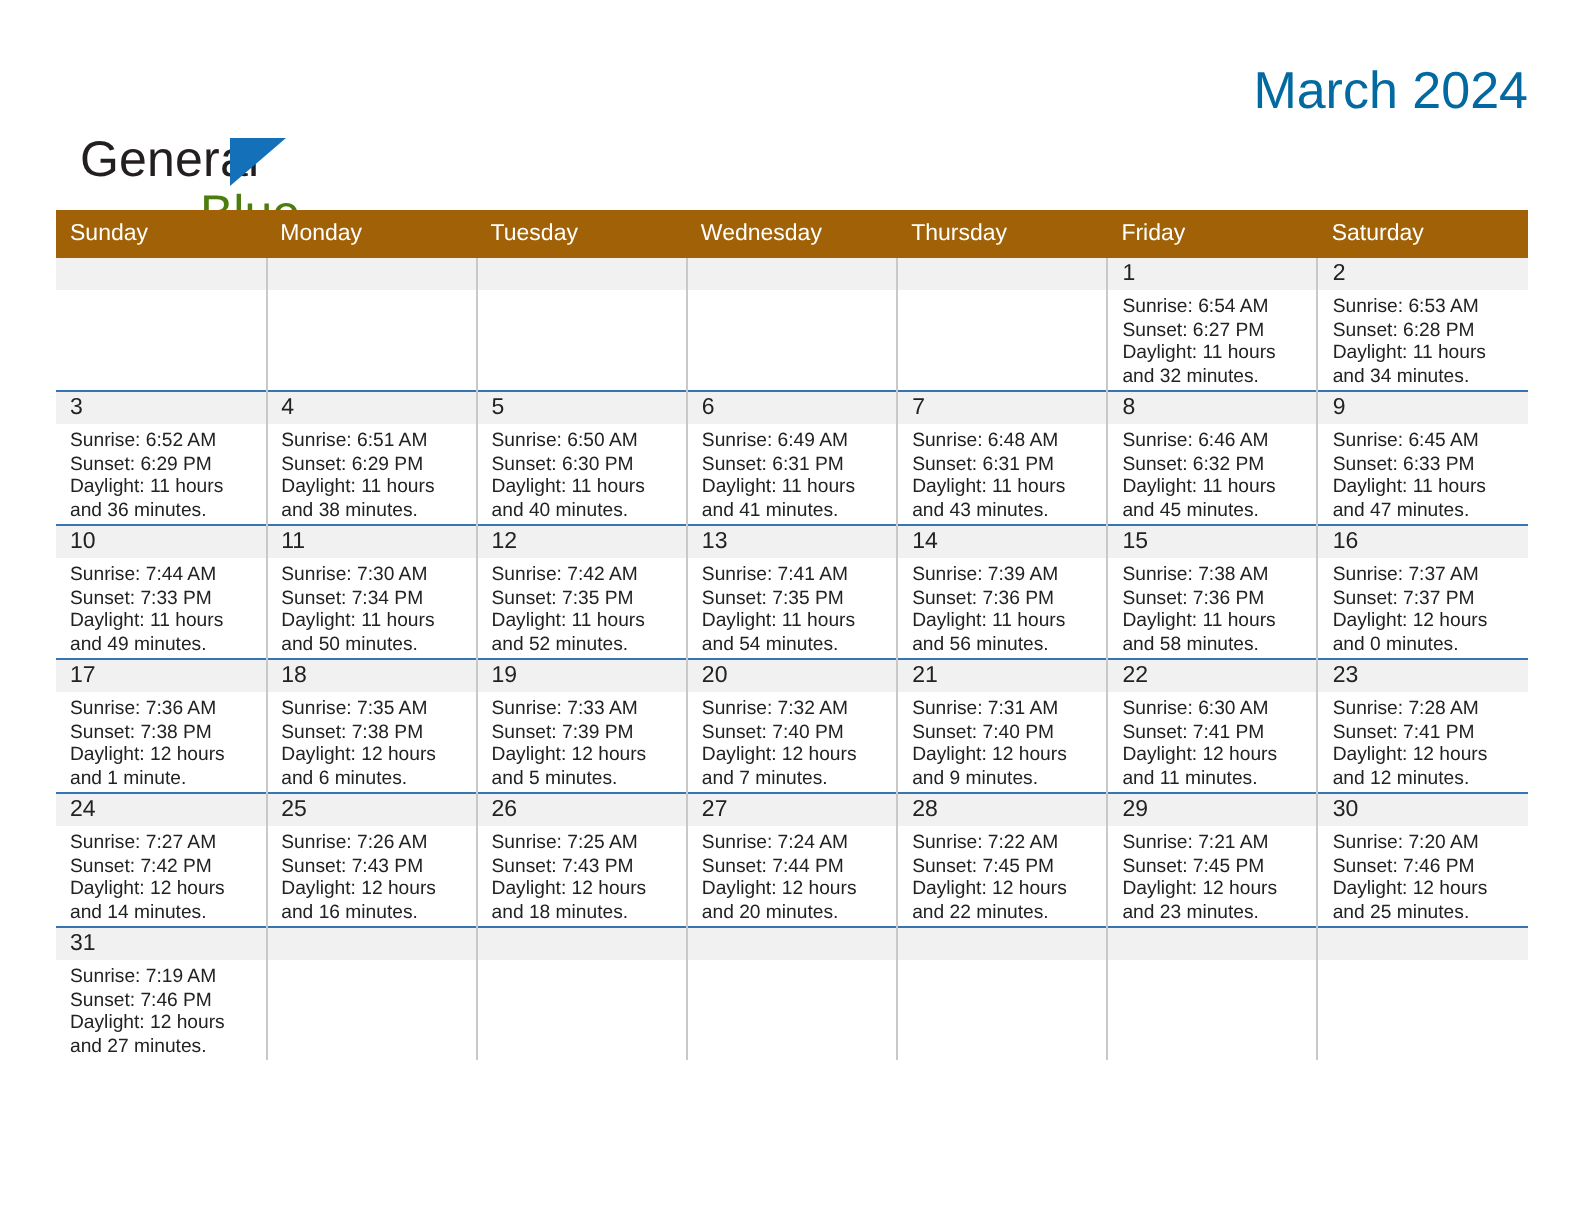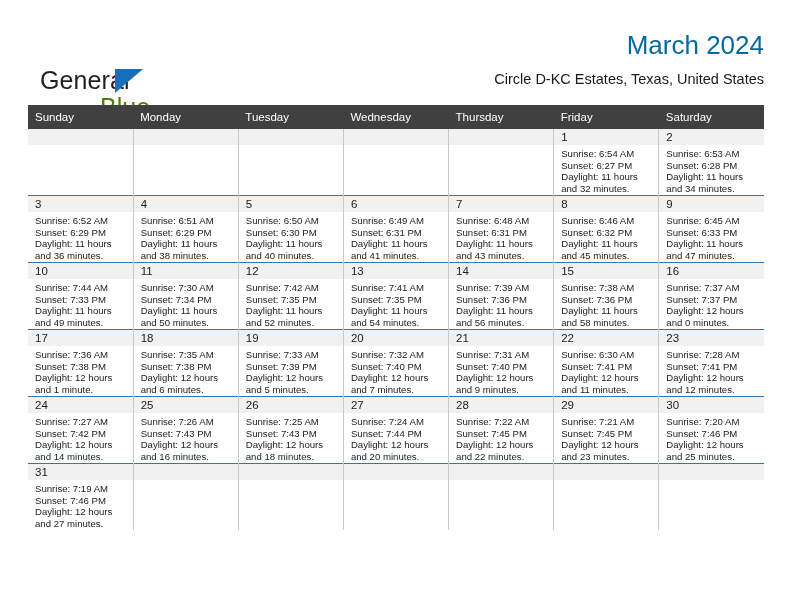--- a/index.html
+++ b/index.html
@@ -95,21 +95,21 @@
   .calendar {
     position: absolute;
     left: 28px;
     top: 105px;
     width: 736px;
     border-collapse: collapse;
     table-layout: fixed;
   }
 
   .calendar th {
-    background: #404040;
+    background: #a16207;
     color: #ffffff;
     font-size: 11.5px;
     font-weight: normal;
     text-align: left;
     padding: 5px 0 5px 7px;
     line-height: 14px;
     border: none;
   }
 
   .week-row > td {
@@ -164,21 +164,20 @@
   <div class="header">
 
     <div class="brand">
       <span class="brand-general">General</span>
       <span class="brand-triangle"></span>
       <span class="brand-blue">Blue</span>
     </div>
 
     <div class="titles">
       <h1 class="cal-title">March 2024</h1>
-      <h2 class="cal-subtitle">Circle D-KC Estates, Texas, United States</h2>
     </div>
 
   </div>
 
   <table class="calendar">
     <thead>
       <tr id="weekday-header-row">
           <th>Sunday</th>
           <th>Monday</th>
           <th>Tuesday</th>

